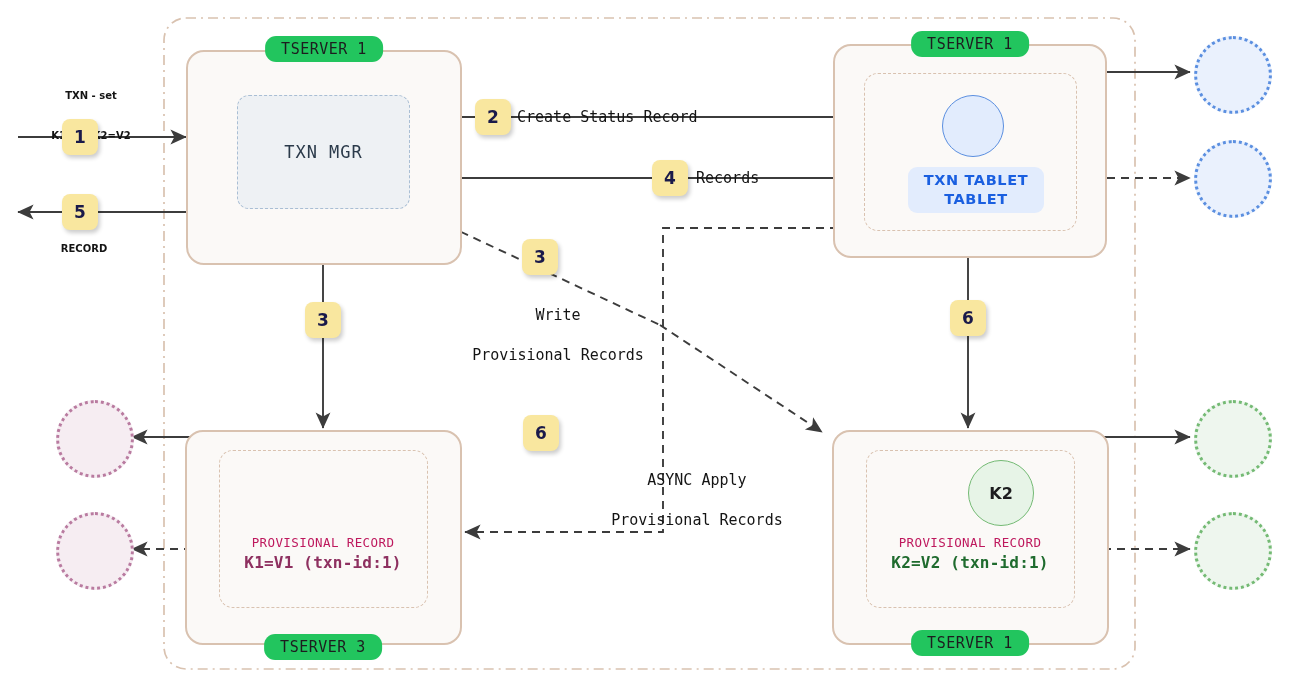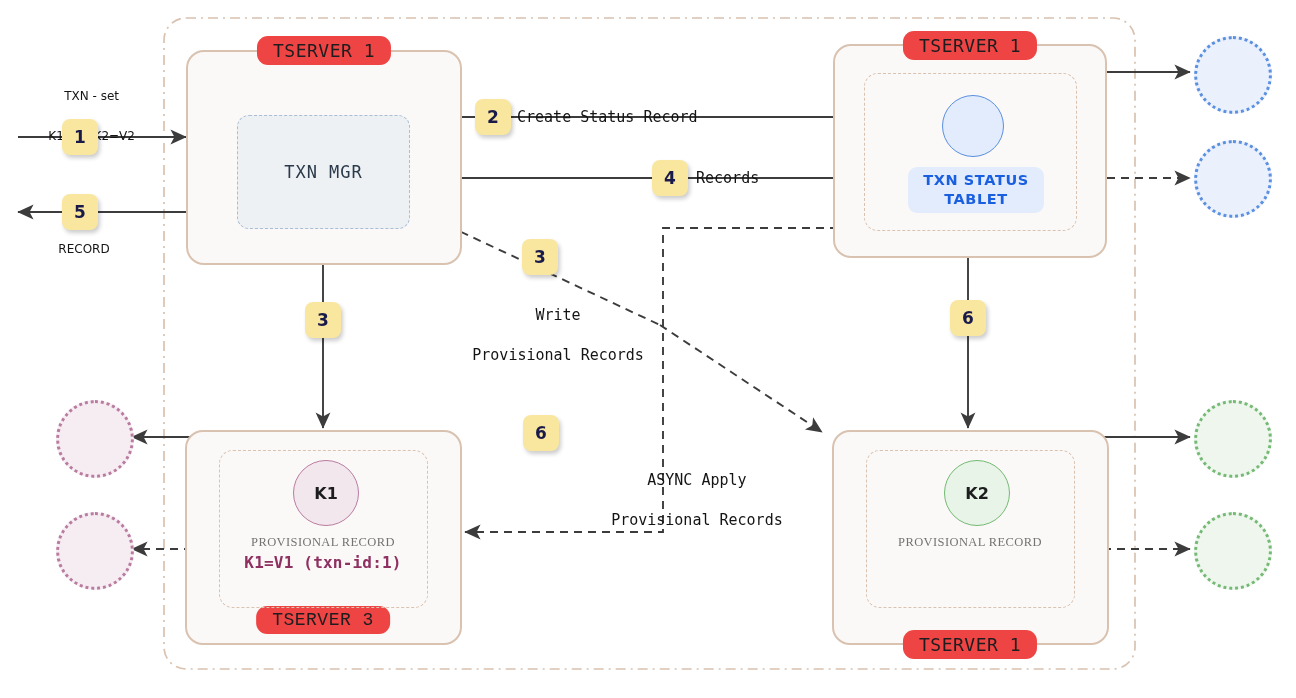--- a/index.html
+++ b/index.html
@@ -10,23 +10,23 @@
   
   .tserver{
     position:absolute;
     background:#fbf9f7;
     border:2px solid #d9c2b0;
     border-radius:18px;
     box-sizing:border-box;
   }
   .tserver-label{
     position:absolute;
-    background:#ef4444;
+    background:#22c55e;
     color:#1d1d1f;
-    font-size:18px;
+    font-size:15px;
     letter-spacing:.5px;
     padding:4px 16px;
     border-radius:11px;
     white-space:nowrap;
     transform:translateX(-50%);
   }
   .inner-dashdot{
     position:absolute;
     border:1.6px dashed #d9c2b0;
     border-radius:14px;
@@ -68,21 +68,21 @@
   .statuscircle{position:absolute;border-radius:50%;background:#e2ecfd;border:1.8px solid #5b8fe0;box-sizing:border-box;}
 
   
   .replica{position:absolute;border-radius:50%;box-sizing:border-box;}
   .rep-pink{background:#f6edf2;border:3.5px dotted #b97ba0;}
   .rep-blue{background:#eaf1fd;border:3.5px dotted #5b8fe0;}
   .rep-green{background:#eef6ee;border:3.5px dotted #74ba74;}
 
   
   .prov{position:absolute;text-align:center;white-space:nowrap;}
-  .prov .ttl{font-size:12.5px;color:#737373;letter-spacing:.4px;display:block;font-family:Liberation Serif, serif;}
+  .prov .ttl{font-size:12.5px;color:#be185d;letter-spacing:.4px;display:block;}
   .prov .val{font-size:16px;font-weight:bold;letter-spacing:.2px;display:block;margin-top:3px;}
   .val-pink{color:#8e3060;}
   .val-green{color:#1f6b2e;}
 
   
   .badge{
     position:absolute;
     background:#f9e79f;
     color:#1a1a4a;
     font-family:"DejaVu Sans",sans-serif;
@@ -90,21 +90,21 @@
     font-size:17px;
     width:36px;height:36px;
     border-radius:8px;
     display:flex;align-items:center;justify-content:center;
     box-shadow:2px 3px 4px rgba(0,0,0,.20);
   }
 
   
   .txt{position:absolute;color:#141414;white-space:pre;line-height:20px;}
   .t-mono{font-family:"DejaVu Sans Mono",monospace;font-size:15px;letter-spacing:0;}
-  .t-bold{font-family:"DejaVu Sans",sans-serif;font-weight:normal;font-size:12px;}
+  .t-bold{font-family:"DejaVu Sans",sans-serif;font-weight:bold;font-size:10px;}
   .center{text-align:center;transform:translateX(-50%);}
 </style>
 </head>
 <body>
 
 <div id="stage">
 
   <svg class="layer" viewBox="0 0 1296 698">
     <defs>
       <marker id="ah" markerWidth="9" markerHeight="9" refX="8.2" refY="4.5" orient="auto">
@@ -145,48 +145,48 @@
 
       <path d="M410,208 L660,325"></path>
       <path d="M660,325 L822,432" marker-end="url(#ah)"></path>
 
       <path d="M838,228 H663 V532 H465" marker-end="url(#ah)"></path>
     </g>
   </svg>
 
   <div class="tserver" style="left:186px;top:50px;width:276px;height:215px;"></div>
   <div class="tserver-label" style="left:324px;top:36px;">TSERVER 1</div>
-  <div class="txnmgr" style="left:237px;top:95px;width:173px;height:114px;margin-top:20px;">TXN MGR</div>
+  <div class="txnmgr" style="left:237px;top:95px;width:173px;height:114px;">TXN MGR</div>
 
   <div class="tserver" style="left:833px;top:44px;width:274px;height:214px;"></div>
   <div class="tserver-label" style="left:970px;top:31px;">TSERVER 1</div>
   <div class="inner-dashdot" style="left:864px;top:73px;width:213px;height:158px;"></div>
   <div class="statuscircle" style="left:942px;top:95px;width:62px;height:62px;"></div>
   <div class="status-tablet" style="left:908px;top:167px;width:136px;height:46px;">
     <span>
-      <span>TXN STATUS</span><br>
+      <span>TXN TABLET</span><br>
       <span>TABLET</span>
     </span>
   </div>
 
   <div class="tserver" style="left:185px;top:430px;width:277px;height:215px;"></div>
-  <div class="tserver-label" style="left:323px;top:606px;font-family:Liberation Mono, monospace;">TSERVER 3</div>
+  <div class="tserver-label" style="left:323px;top:634px;">TSERVER 3</div>
   <div class="inner-dashdot" style="left:219px;top:450px;width:209px;height:158px;"></div>
-  <div class="keycircle k1" style="left:293px;top:460px;width:66px;height:66px;">K1</div>
   <div class="prov" style="left:323px;top:535px;width:230px;transform:translateX(-50%);">
     <span class="ttl">PROVISIONAL RECORD</span>
     <span class="val val-pink">K1=V1 (txn-id:1)</span>
   </div>
 
   <div class="tserver" style="left:832px;top:430px;width:277px;height:215px;"></div>
   <div class="tserver-label" style="left:970px;top:630px;">TSERVER 1</div>
   <div class="inner-dashdot" style="left:866px;top:450px;width:209px;height:158px;"></div>
-  <div class="keycircle k2" style="left:944px;top:460px;width:66px;height:66px;">K2</div>
+  <div class="keycircle k2" style="left:968px;top:460px;width:66px;height:66px;">K2</div>
   <div class="prov" style="left:970px;top:535px;width:230px;transform:translateX(-50%);">
     <span class="ttl">PROVISIONAL RECORD</span>
+    <span class="val val-green">K2=V2 (txn-id:1)</span>
   </div>
 
   <div class="replica rep-blue" style="left:1194px;top:36px;width:78px;height:78px;"></div>
   <div class="replica rep-blue" style="left:1194px;top:140px;width:78px;height:78px;"></div>
   <div class="replica rep-green" style="left:1194px;top:400px;width:78px;height:78px;"></div>
   <div class="replica rep-green" style="left:1194px;top:512px;width:78px;height:78px;"></div>
   <div class="replica rep-pink" style="left:56px;top:400px;width:78px;height:78px;"></div>
   <div class="replica rep-pink" style="left:56px;top:512px;width:78px;height:78px;"></div>
 
   <div class="txt t-bold center" style="left:84px;top:66px;">

